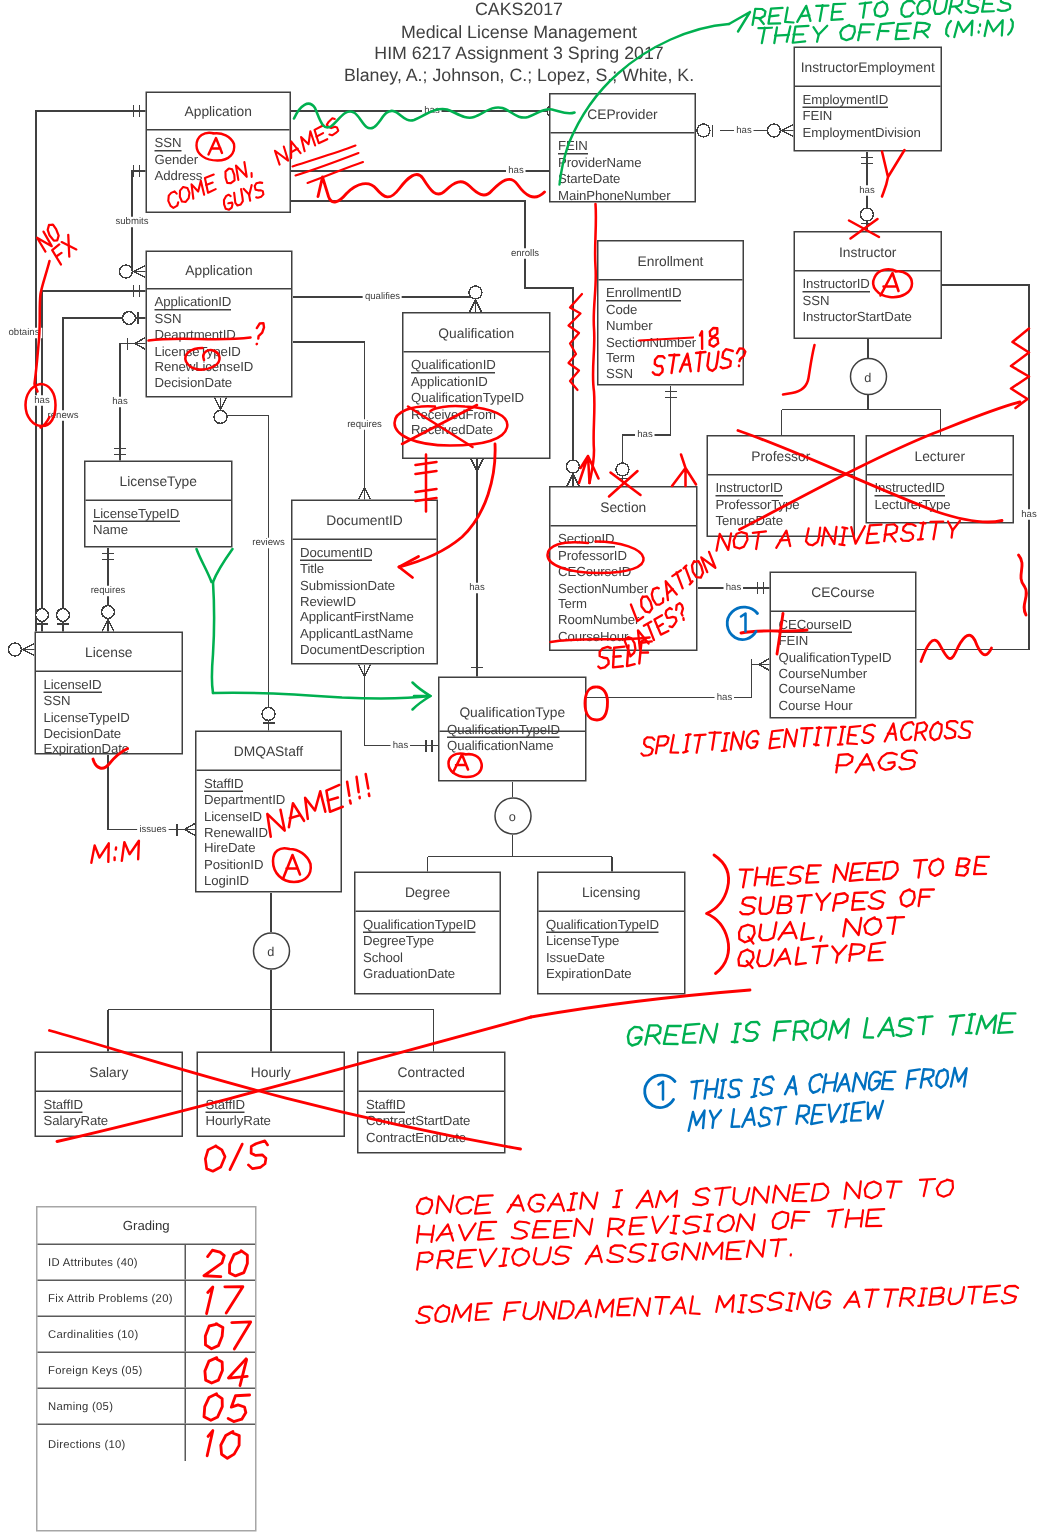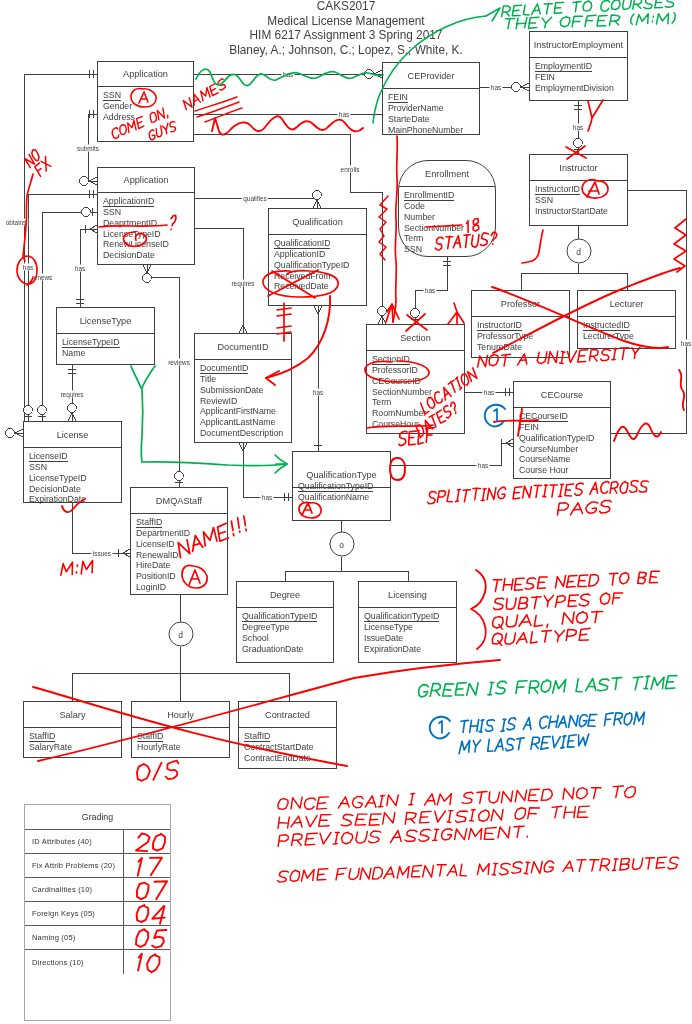--- a/index.html
+++ b/index.html
@@ -270,21 +270,21 @@
 
   <div id="entities">
       <div class="ent" style="left: 97px; top: 61px; width: 97px; height: 81px;">
         <div class="hdr" style="height: 25px;">Application</div>
         <div class="body" style="top: 28px;">
           <div class="attr pk"><span>SSN</span></div>
           <div class="attr"><span>Gender</span></div>
           <div class="attr"><span>Address</span></div>
         </div>
       </div>
-      <div class="ent" style="left: 382px; top: 62px; width: 98px; height: 73px;">
+      <div class="ent" style="left: 366px; top: 62px; width: 98px; height: 73px;">
         <div class="hdr" style="height: 26px;">CEProvider</div>
         <div class="body" style="top: 29px;">
           <div class="attr pk"><span>FEIN</span></div>
           <div class="attr"><span>ProviderName</span></div>
           <div class="attr"><span>StarteDate</span></div>
           <div class="attr"><span>MainPhoneNumber</span></div>
         </div>
       </div>
       <div class="ent" style="left: 529px; top: 31px; width: 99px; height: 70px;">
         <div class="hdr" style="height: 26px;">InstructorEmployment</div>
@@ -308,21 +308,21 @@
       <div class="ent" style="left: 268px; top: 208px; width: 99px; height: 98px;">
         <div class="hdr" style="height: 26px;">Qualification</div>
         <div class="body" style="top: 29px;">
           <div class="attr pk"><span>QualificationID</span></div>
           <div class="attr"><span>ApplicationID</span></div>
           <div class="attr"><span>QualificationTypeID</span></div>
           <div class="attr"><span>ReceivedFrom</span></div>
           <div class="attr"><span>ReceivedDate</span></div>
         </div>
       </div>
-      <div class="ent" style="left: 398px; top: 160px; width: 98px; height: 97px; border-radius: 30px;">
+      <div class="ent" style="left: 398px; top: 160px; width: 98px; height: 97px;">
         <div class="hdr" style="height: 26px;">Enrollment</div>
         <div class="body" style="top: 29px;">
           <div class="attr pk"><span>EnrollmentID</span></div>
           <div class="attr"><span>Code</span></div>
           <div class="attr"><span>Number</span></div>
           <div class="attr"><span>SectionNumber</span></div>
           <div class="attr"><span>Term</span></div>
           <div class="attr"><span>SSN</span></div>
         </div>
       </div>

